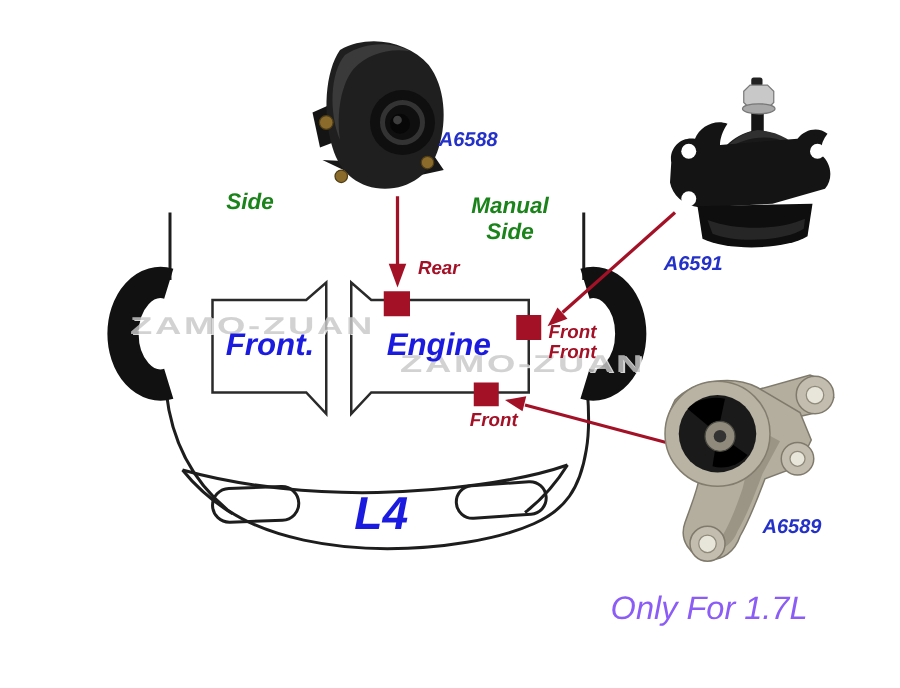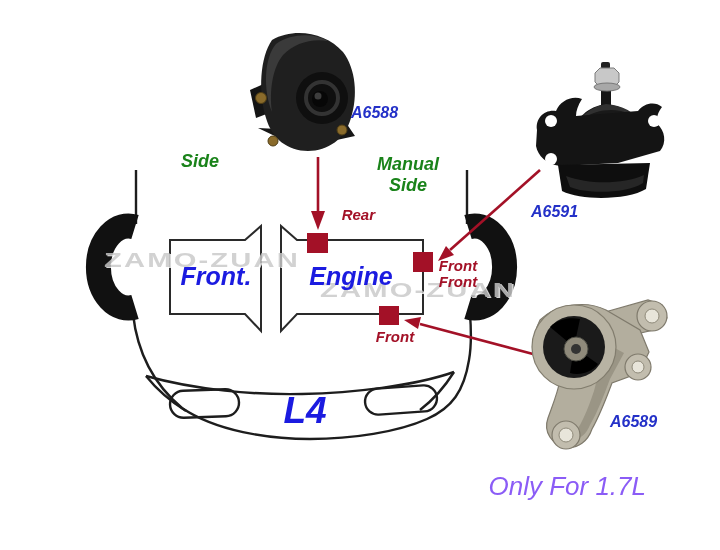--- a/index.html
+++ b/index.html
@@ -112,21 +112,21 @@
     <div>Side</div>
   </div>
   <div class="lbl green" style="left:356px;top:154px;width:104px;">
     <div>Manual</div>
     <div>Side</div>
   </div>
 
   <div class="lbl blue-box" style="left:166px;top:262px;width:100px;">Front.</div>
   <div class="lbl blue-box" style="left:290px;top:262px;width:122px;">Engine</div>
 
-  <div class="lbl red-sm" style="left:327px;top:207px;width:48px;text-align:right;">Rear</div>
+  <div class="lbl red-sm" style="left:327px;top:207px;width:48px;">Rear</div>
   <div class="lbl red-sm" style="left:430px;top:258px;width:56px;">
     <div>Front</div>
     <div>Front</div>
   </div>
   <div class="lbl red-sm" style="left:367px;top:329px;width:56px;">Front</div>
 
   <div class="lbl l4" style="left:272px;top:390px;width:66px;">L4</div>
 
   <div class="lbl part-no" style="left:351px;top:104px;">A6588</div>
   <div class="lbl part-no" style="left:531px;top:203px;">A6591</div>

